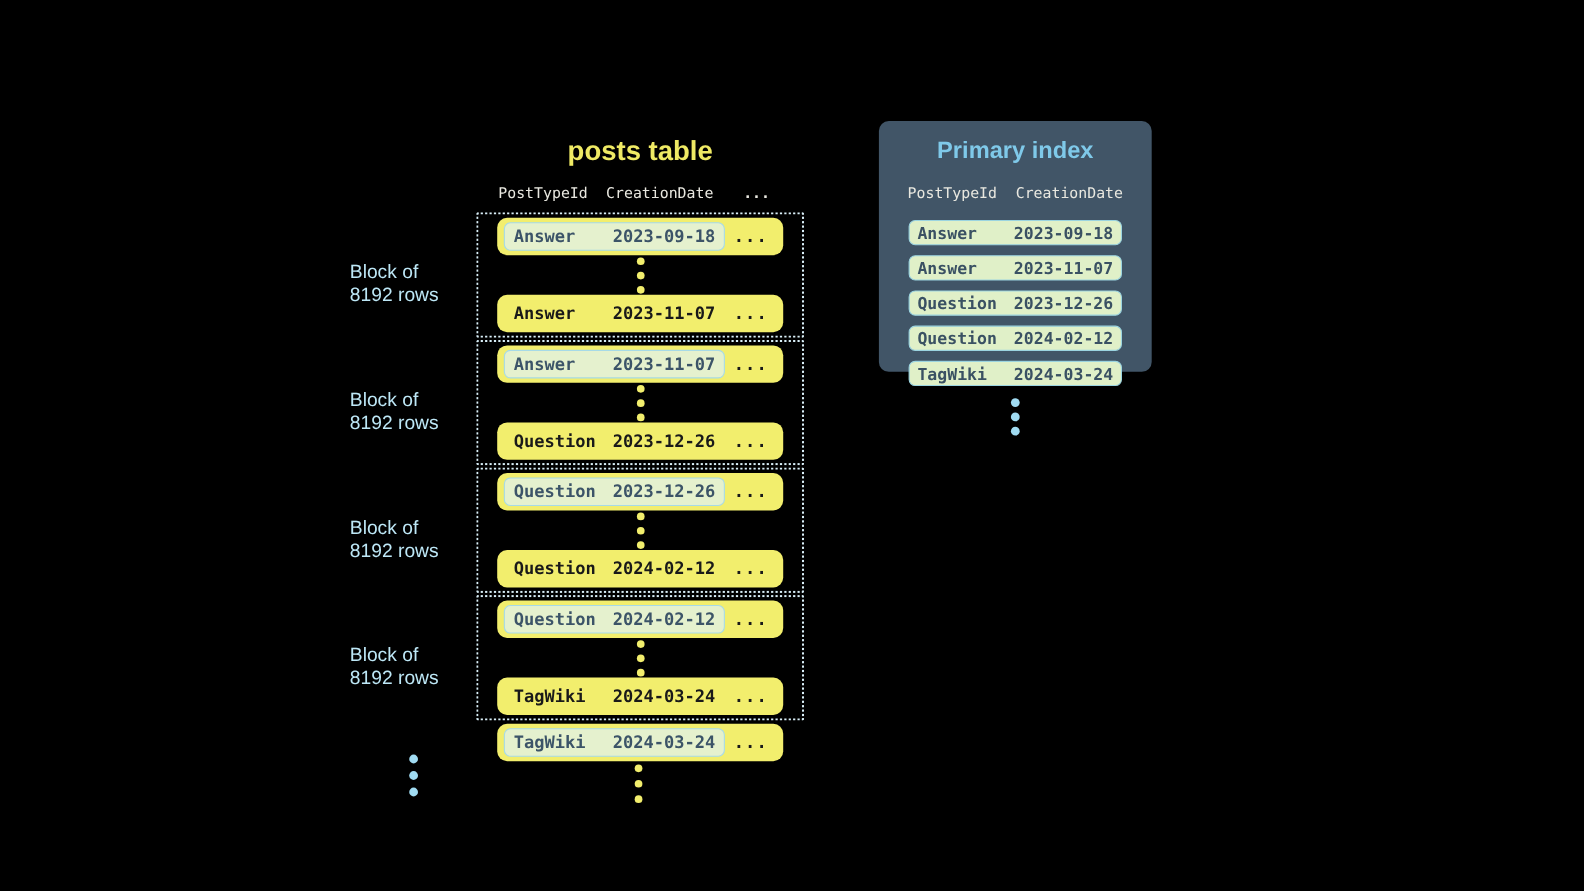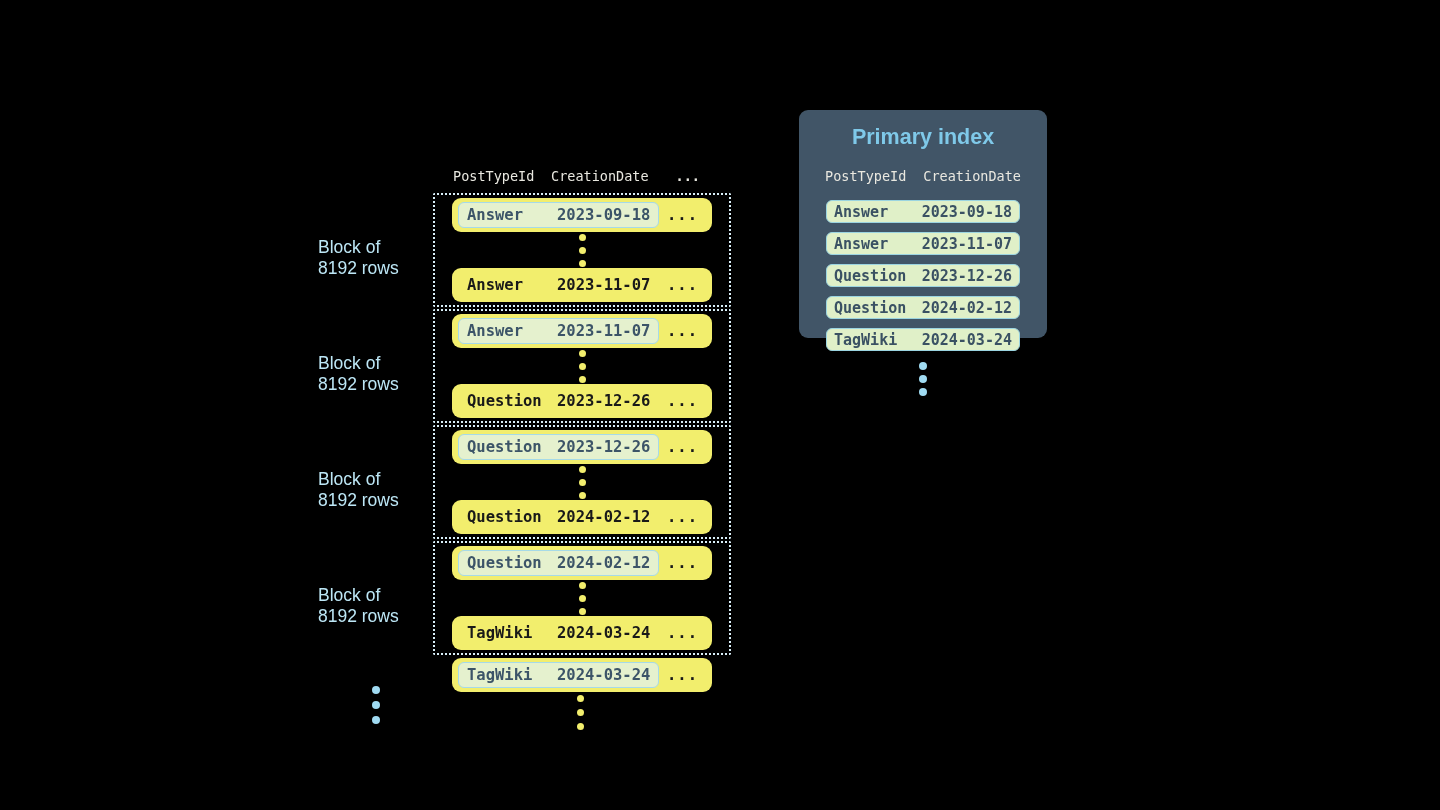--- a/index.html
+++ b/index.html
@@ -115,20 +115,21 @@
     font-family:"DejaVu Sans Mono", monospace;
     font-weight:700;font-size:15px;color:var(--pill-text);
   }
   .panel .vdots{margin-top:11px}
 </style>
 </head>
 <body>
 
 <div class="canvas">
 
+  <div class="posts-title">posts table</div>
 
   <div class="posts-headers">
     <span class="h-type">PostTypeId</span>
     <span class="h-date">CreationDate</span>
     <span class="h-more">...</span>
   </div>
 
   <div class="blabel b1">
     <div>Block of</div>
     <div>8192 rows</div>

